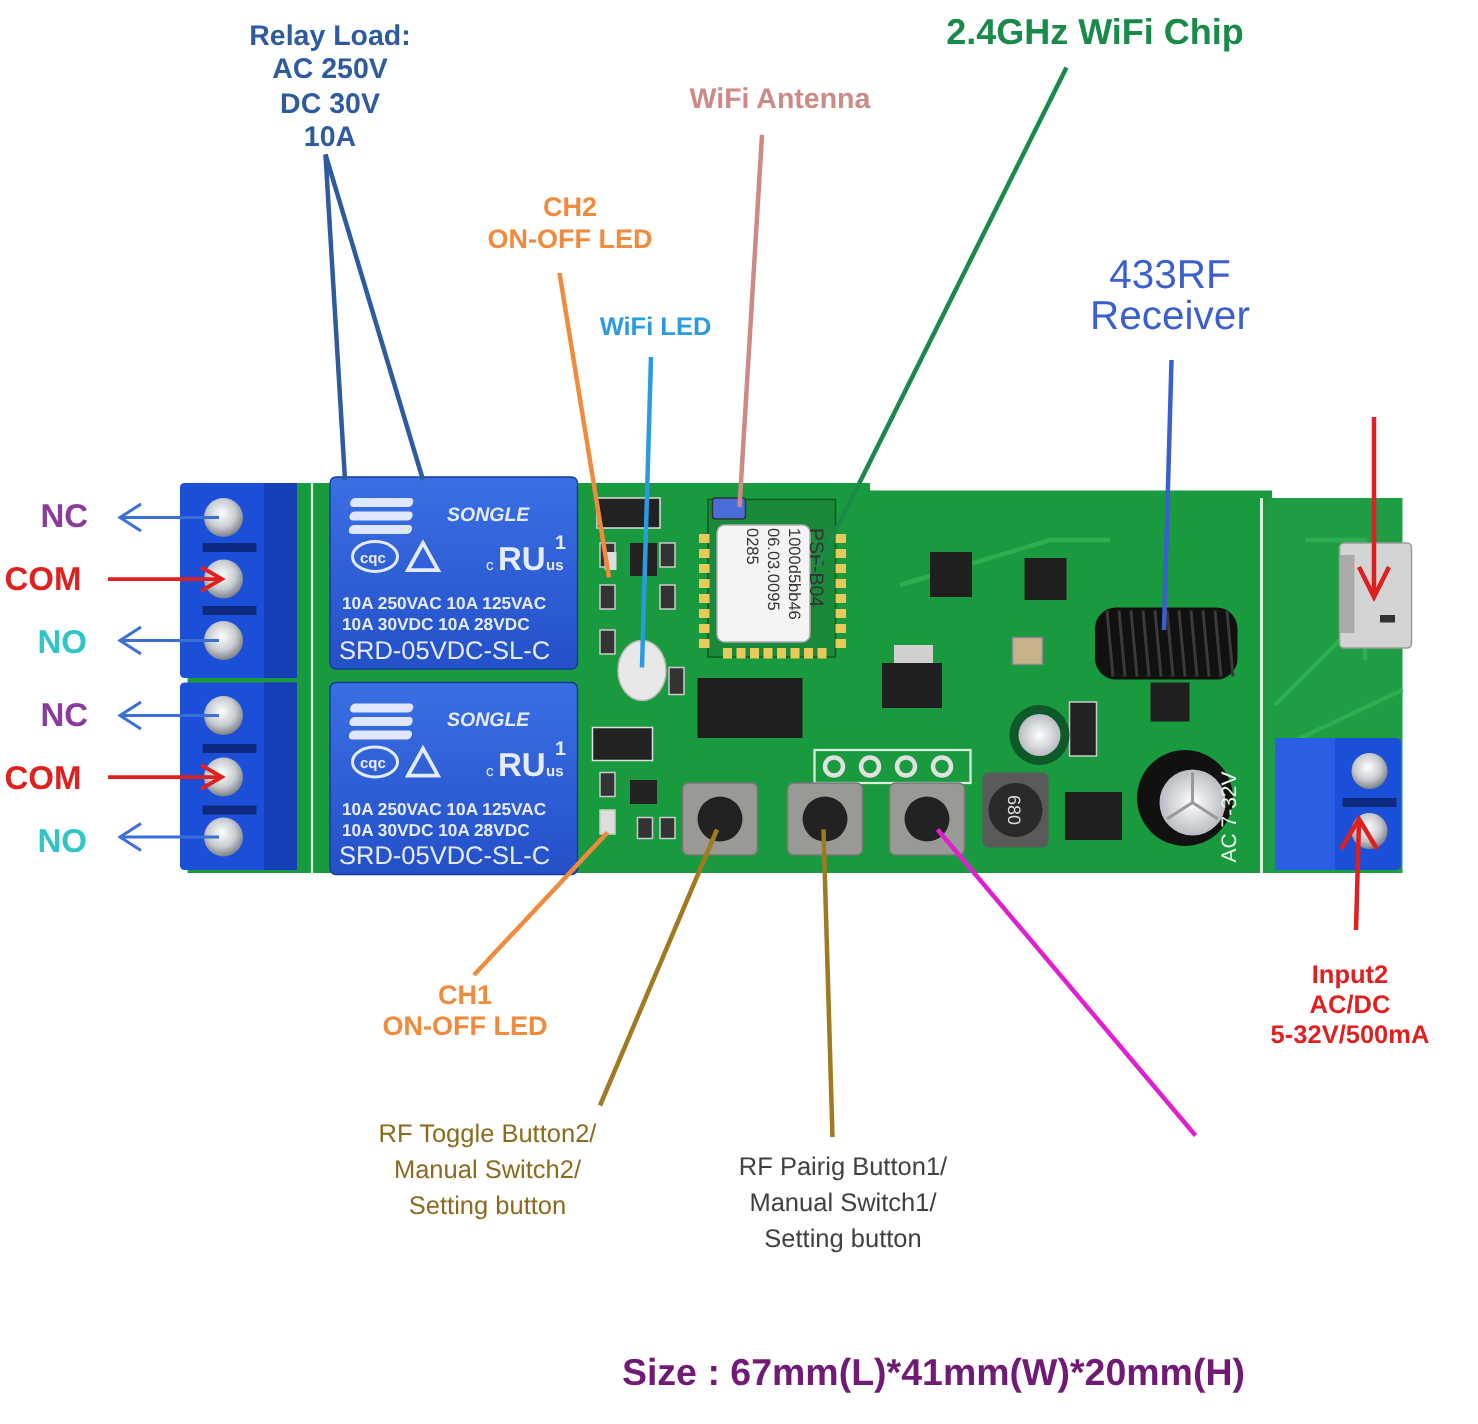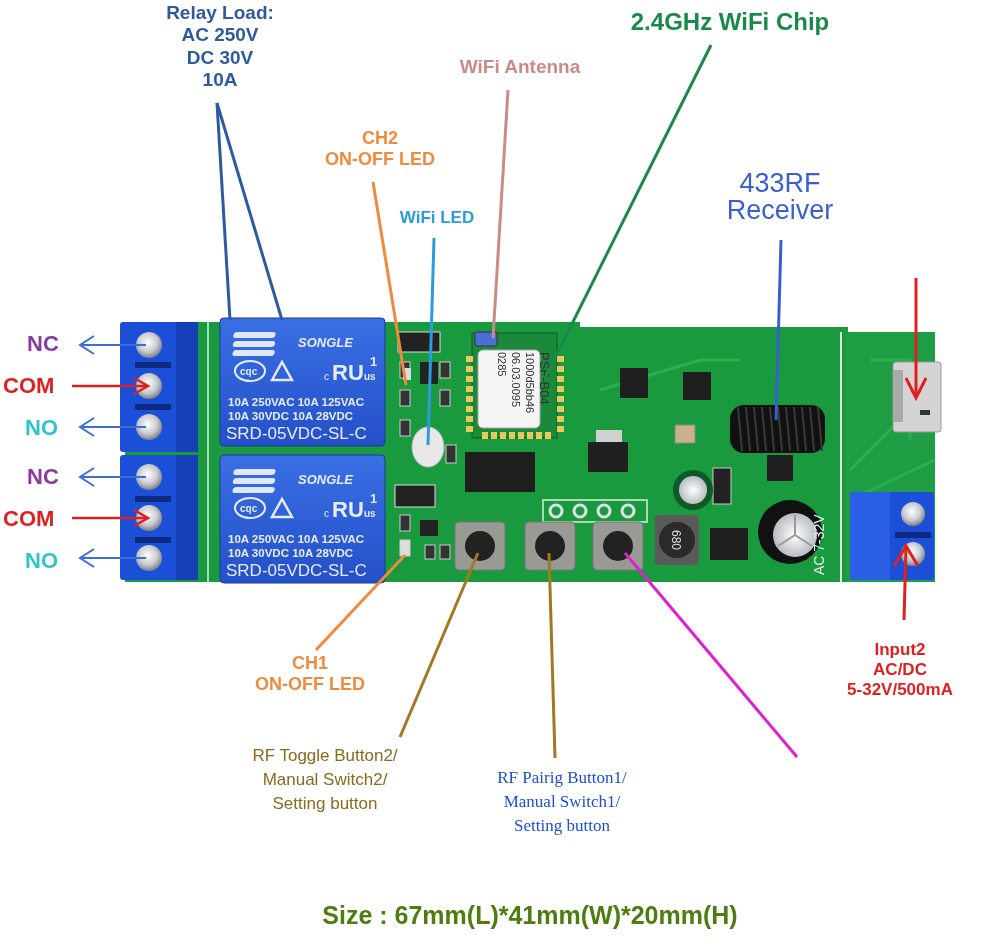--- a/index.html
+++ b/index.html
@@ -264,21 +264,21 @@
         <polyline points="94,418 80,427 94,436" fill="none" stroke="#3a6fd6" stroke-width="2"></polyline>
         <line x1="82" y1="477" x2="146" y2="477" stroke="#3a6fd6" stroke-width="2"></line>
         <polyline points="94,468 80,477 94,486" fill="none" stroke="#3a6fd6" stroke-width="2"></polyline>
         <line x1="72" y1="518" x2="146" y2="518" stroke="#e01f1f" stroke-width="2.5"></line>
         <polyline points="134,510 148,518 134,526" fill="none" stroke="#e01f1f" stroke-width="2.5"></polyline>
         <line x1="82" y1="558" x2="146" y2="558" stroke="#3a6fd6" stroke-width="2"></line>
         <polyline points="94,549 80,558 94,567" fill="none" stroke="#3a6fd6" stroke-width="2"></polyline>
       </g>
   </svg>
 
-  <div class="lbl" style="left:140px;top:2px;width:160px;font-size:19px;color:#2e5a9e;">
+  <div class="lbl" style="left:140px;top:14px;width:160px;font-size:19px;color:#2e5a9e;">
     <span class="ln">Relay Load:</span>
     <span class="ln">AC 250V</span>
     <span class="ln">DC 30V</span>
     <span class="ln">10A</span>
   </div>
 
   <div class="lbl" style="left:600px;top:8px;width:260px;font-size:24px;color:#1a8a4a;">
     <span class="ln">2.4GHz WiFi Chip</span>
   </div>
 
@@ -311,28 +311,28 @@
     <span class="ln">CH1</span>
     <span class="ln">ON-OFF LED</span>
   </div>
 
   <div class="lbl thin" style="left:225px;top:744px;width:200px;font-size:17px;color:#8a6a1c;line-height:1.4;">
     <span class="ln">RF Toggle Button2/</span>
     <span class="ln">Manual Switch2/</span>
     <span class="ln">Setting button</span>
   </div>
 
-  <div class="lbl thin" style="left:462px;top:766px;width:200px;font-size:17px;color:#1d4ed8;line-height:1.4;font-family:Liberation Serif, serif;">
+  <div class="lbl thin" style="left:462px;top:766px;width:200px;font-size:17px;color:#404040;line-height:1.4;">
     <span class="ln">RF Pairig Button1/</span>
     <span class="ln">Manual Switch1/</span>
     <span class="ln">Setting button</span>
   </div>
 
 
-  <div class="lbl" style="left:230px;top:901px;width:600px;font-size:25px;color:#4d7c0f;">
+  <div class="lbl" style="left:230px;top:901px;width:600px;font-size:25px;color:#701a75;text-align:right;">
     <span class="ln">Size : 67mm(L)*41mm(W)*20mm(H)</span>
   </div>
 
   <span class="pin" style="left:27px;top:331px;color:#8a3a9e;">NC</span>
   <span class="pin" style="left:3px;top:373px;color:#e01f1f;">COM</span>
   <span class="pin" style="left:25px;top:415px;color:#2ec4c8;">NO</span>
   <span class="pin" style="left:27px;top:464px;color:#8a3a9e;">NC</span>
   <span class="pin" style="left:3px;top:506px;color:#e01f1f;">COM</span>
   <span class="pin" style="left:25px;top:548px;color:#2ec4c8;">NO</span>
 </div>

